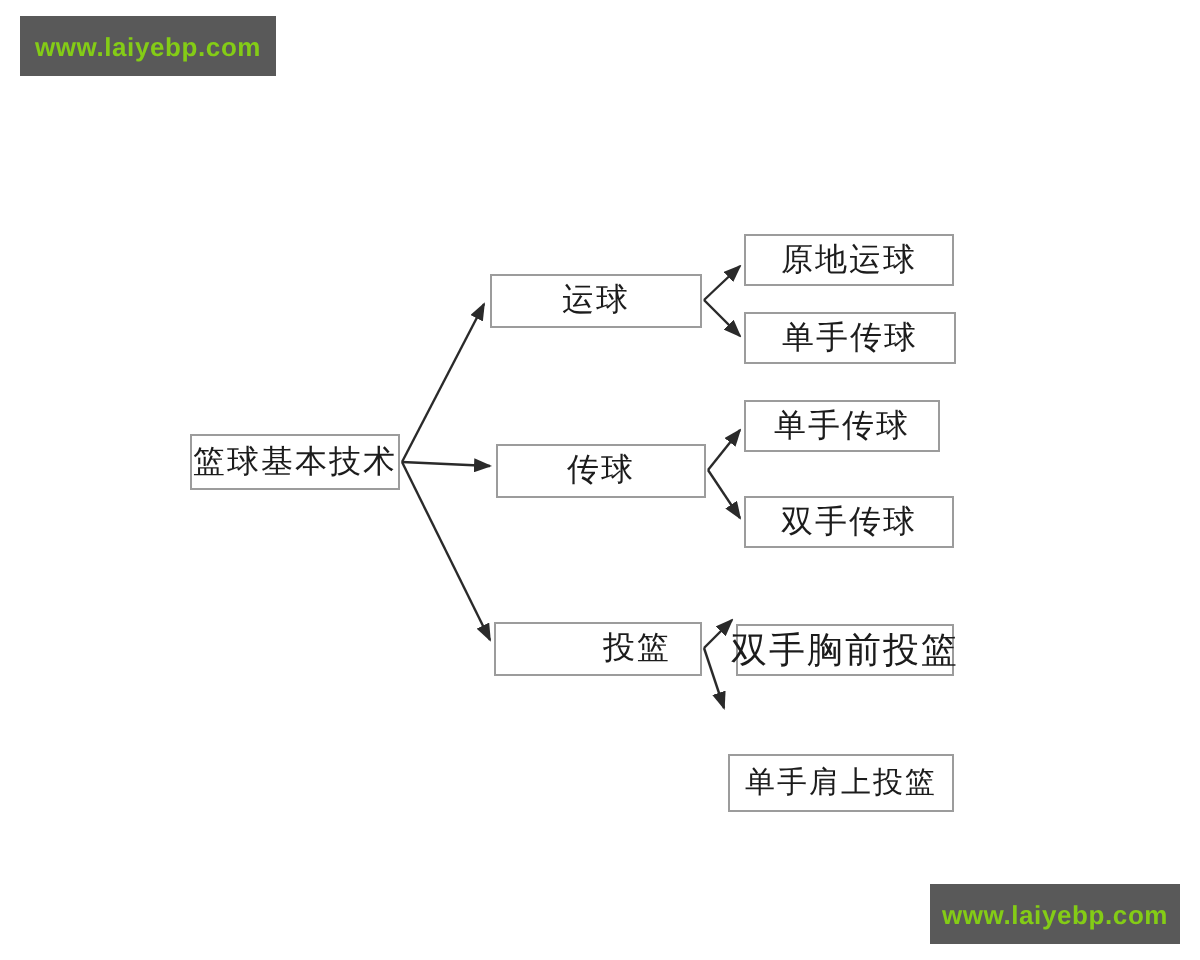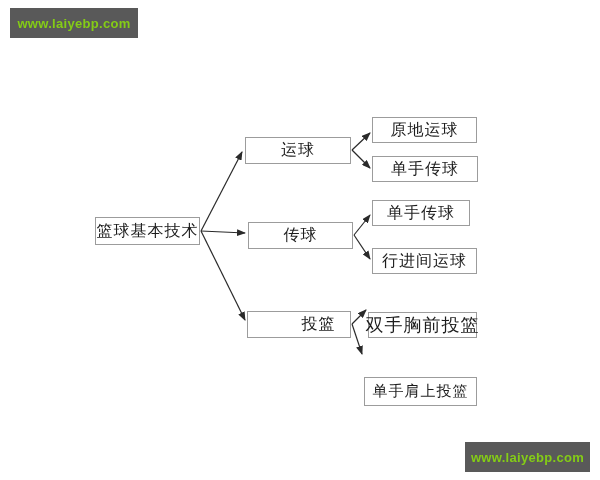--- a/index.html
+++ b/index.html
@@ -89,21 +89,21 @@
   <div class="node node-mid-2">传球</div>
 
   <div class="node node-mid-3">投篮</div>
 
   <div class="node node-leaf-1">原地运球</div>
 
   <div class="node node-leaf-2">单手传球</div>
 
   <div class="node node-leaf-3">单手传球</div>
 
-  <div class="node node-leaf-4">行进间运球</div>
+  <div class="node node-leaf-4">双手传球</div>
 
   <div class="node node-leaf-5">双手胸前投篮</div>
 
   <div class="node node-leaf-6">单手肩上投篮</div>
 
   <div class="watermark watermark-bottom-right">www.laiyebp.com</div>
 
 </div>
 
 </body></html>

